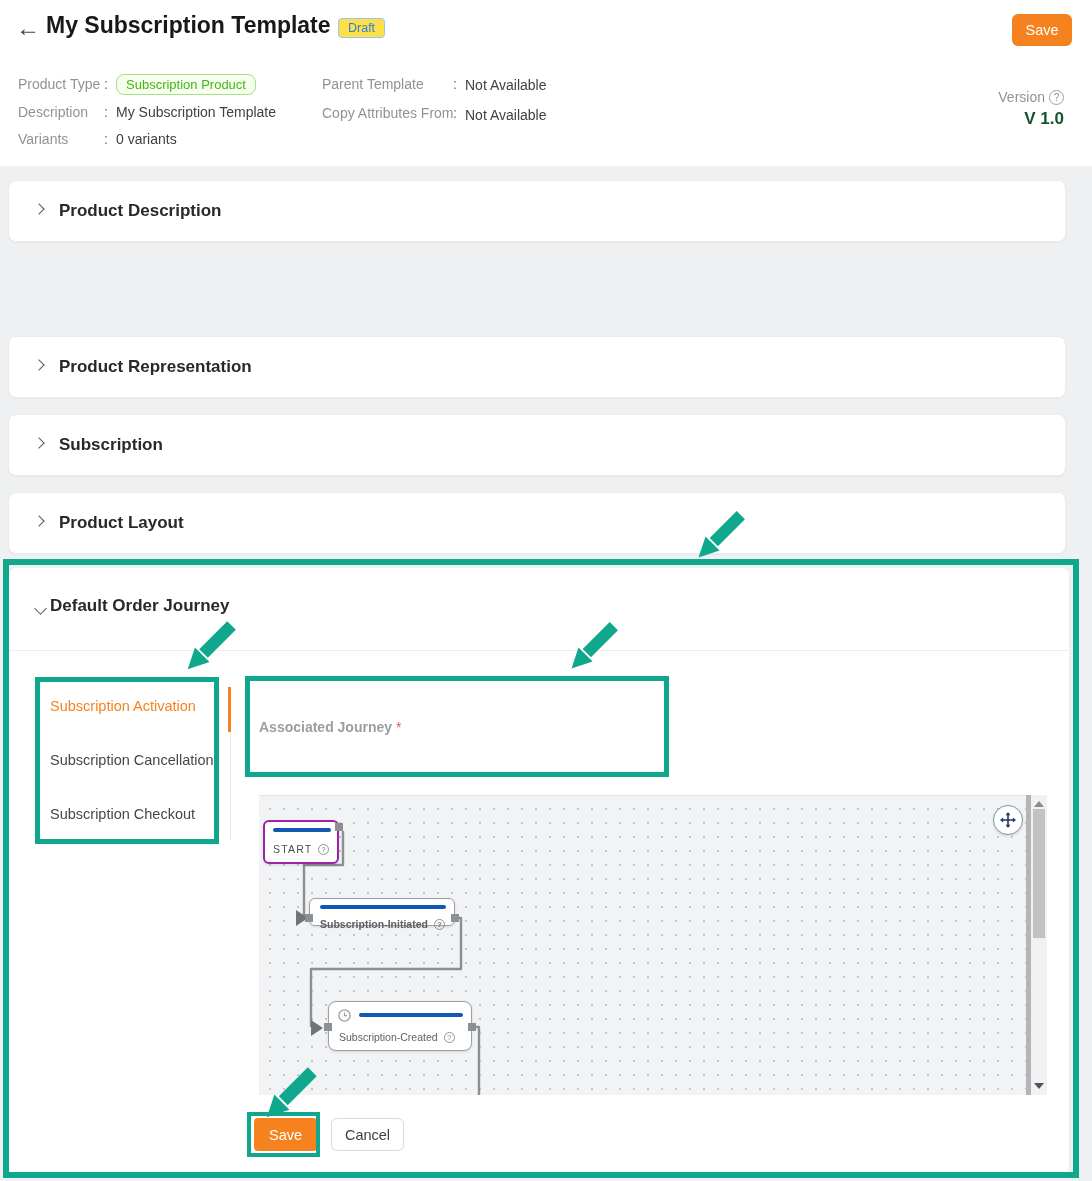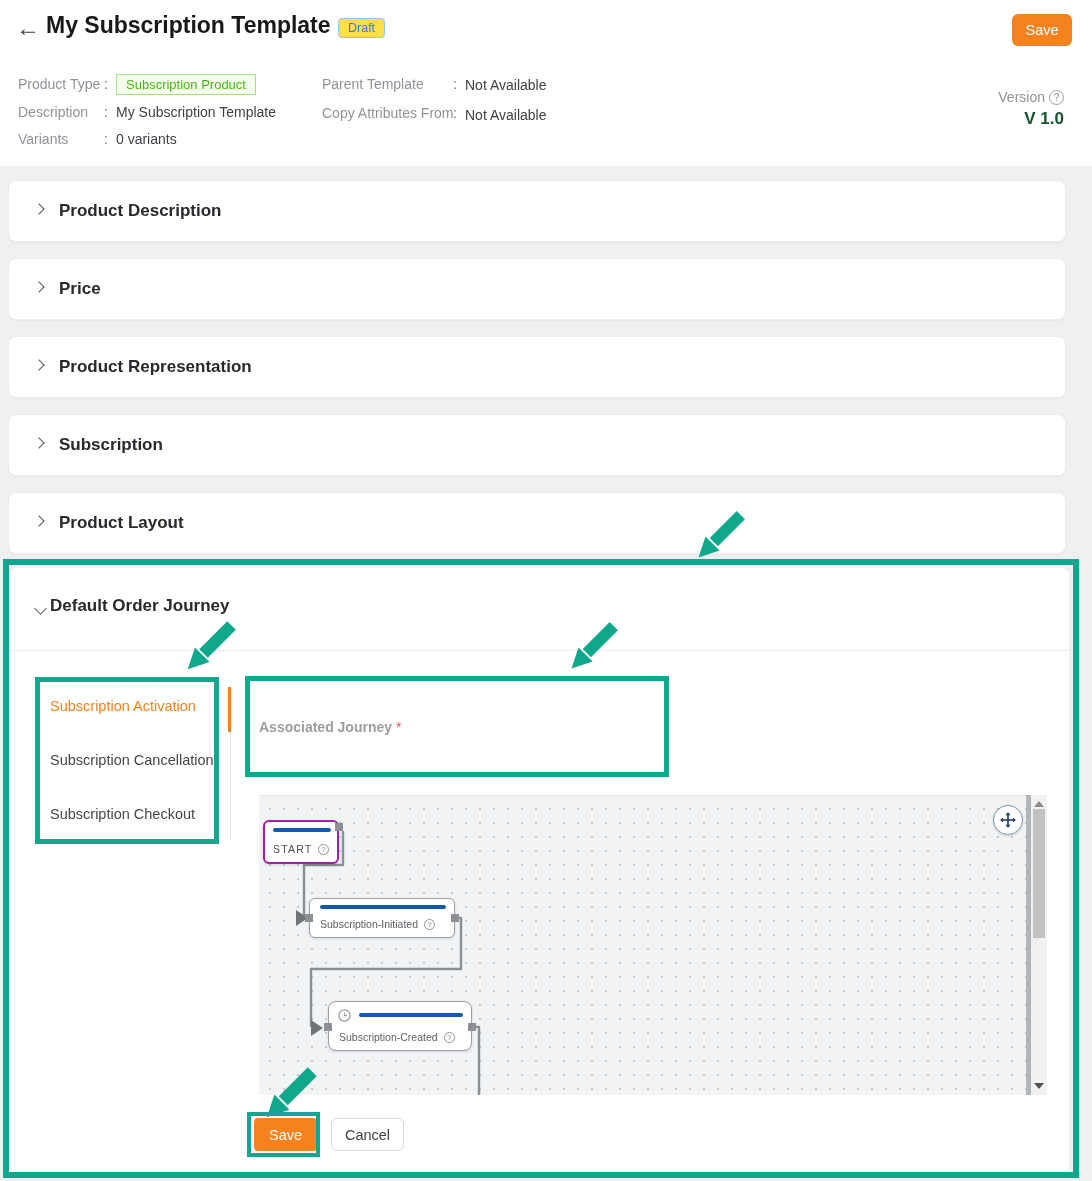--- a/index.html
+++ b/index.html
@@ -10,21 +10,21 @@
   
   .page-header { position:absolute; left:0; top:0; width:1092px; height:166px; background:#ffffff; }
   .back-ico { position:absolute; left:16px; top:13px; font-size:24px; color:#3c3f43; cursor:pointer; line-height:30px; }
   .page-title { position:absolute; left:46px; top:12px; font-size:23px; font-weight:bold; color:#17181a; }
   .draft-badge { position:absolute; left:338px; top:18px; font-size:12.5px; color:#2f7fe0; background:#fde047; border:1px solid #94c6f7; border-radius:4px; padding:2px 9px; }
   .save-top { position:absolute; left:1012px; top:14px; width:60px; height:32px; background:#f5821f; color:#fff; border:none; border-radius:6px; font-size:14.5px; font-family:inherit; cursor:pointer; }
 
   .info-label { position:absolute; font-size:14px; color:#8f9398; }
   .info-colon { position:absolute; font-size:14px; color:#6b6f74; }
   .info-value { position:absolute; font-size:14px; color:#3e4145; }
-  .ptype-badge { position:absolute; left:116px; top:74px; font-size:13px; color:#49b31d; background:#f6ffed; border:1px solid #a7e087; border-radius:0; padding:2px 9px; }
+  .ptype-badge { position:absolute; left:116px; top:74px; font-size:13px; color:#49b31d; background:#f6ffed; border:1px solid #a7e087; border-radius:8px; padding:2px 9px; }
 
   .version-wrap { position:absolute; right:28px; top:88px; text-align:right; }
   .version-label { font-size:14px; color:#8f9398; }
   .q-circle { display:inline-block; width:15px; height:15px; border:1px solid #9aa0a5; border-radius:50%; font-size:10px; color:#8a8f94; text-align:center; line-height:13px; vertical-align:1px; margin-left:4px; }
   .version-value { font-size:17px; font-weight:bold; color:#14532d; margin-top:3px; }
 
   
   .acc-card { position:absolute; left:8px; width:1058px; height:62px; background:#fff; border:1px solid #ececec; border-radius:8px; box-shadow:0 1px 2px rgba(0,0,0,.04); cursor:pointer; }
   .acc-card .chev { position:absolute; left:26px; top:24px; width:8px; height:8px; border-right:1.8px solid #55585c; border-bottom:1.8px solid #55585c; transform:rotate(-45deg); }
   .acc-card .acc-title { position:absolute; left:50px; top:20px; font-size:17px; font-weight:bold; color:#27292d; }
@@ -112,24 +112,20 @@
       <div>
         <span class="version-label">Version</span><span class="q-circle">?</span>
       </div>
       <div class="version-value">V 1.0</div>
     </div>
   </div>
 
   <div class="acc-card" style="top:180px;">
     <span class="chev"></span>
     <span class="acc-title">Product Description</span>
-  </div>
-  <div class="acc-card" style="top:258px;">
-    <span class="chev"></span>
-    <span class="acc-title">Price</span>
   </div>
   <div class="acc-card" style="top:336px;">
     <span class="chev"></span>
     <span class="acc-title">Product Representation</span>
   </div>
   <div class="acc-card" style="top:414px;">
     <span class="chev"></span>
     <span class="acc-title">Subscription</span>
   </div>
   <div class="acc-card" style="top:492px;">
@@ -168,21 +164,21 @@
       </svg>
 
       <div class="flow-node node-start" style="left:4px;top:24px;width:76px;height:44px;">
         <div class="top-bar" style="left:8px;top:6px;width:58px;"></div>
         <div class="node-label" style="left:8px;top:21px;">
           <span>START</span><span class="node-q">?</span>
         </div>
       </div>
       <div class="port" style="left:76px;top:27px;"></div>
 
-      <div class="flow-node" style="left:50px;top:102px;width:146px;height:40px;">
+      <div class="flow-node" style="left:50px;top:102px;width:146px;height:28px;font-weight:bold;">
         <div class="top-bar" style="left:10px;top:6px;width:126px;"></div>
         <div class="node-label" style="left:10px;top:19px;">
           <span>Subscription-Initiated</span><span class="node-q">?</span>
         </div>
       </div>
       <div class="port" style="left:46px;top:118px;"></div>
       <div class="port" style="left:192px;top:118px;"></div>
 
       <div class="flow-node" style="left:69px;top:205px;width:144px;height:50px;border-radius:8px;">
         <svg style="position:absolute;left:9px;top:7px;" width="13" height="13" viewBox="0 0 13 13">

